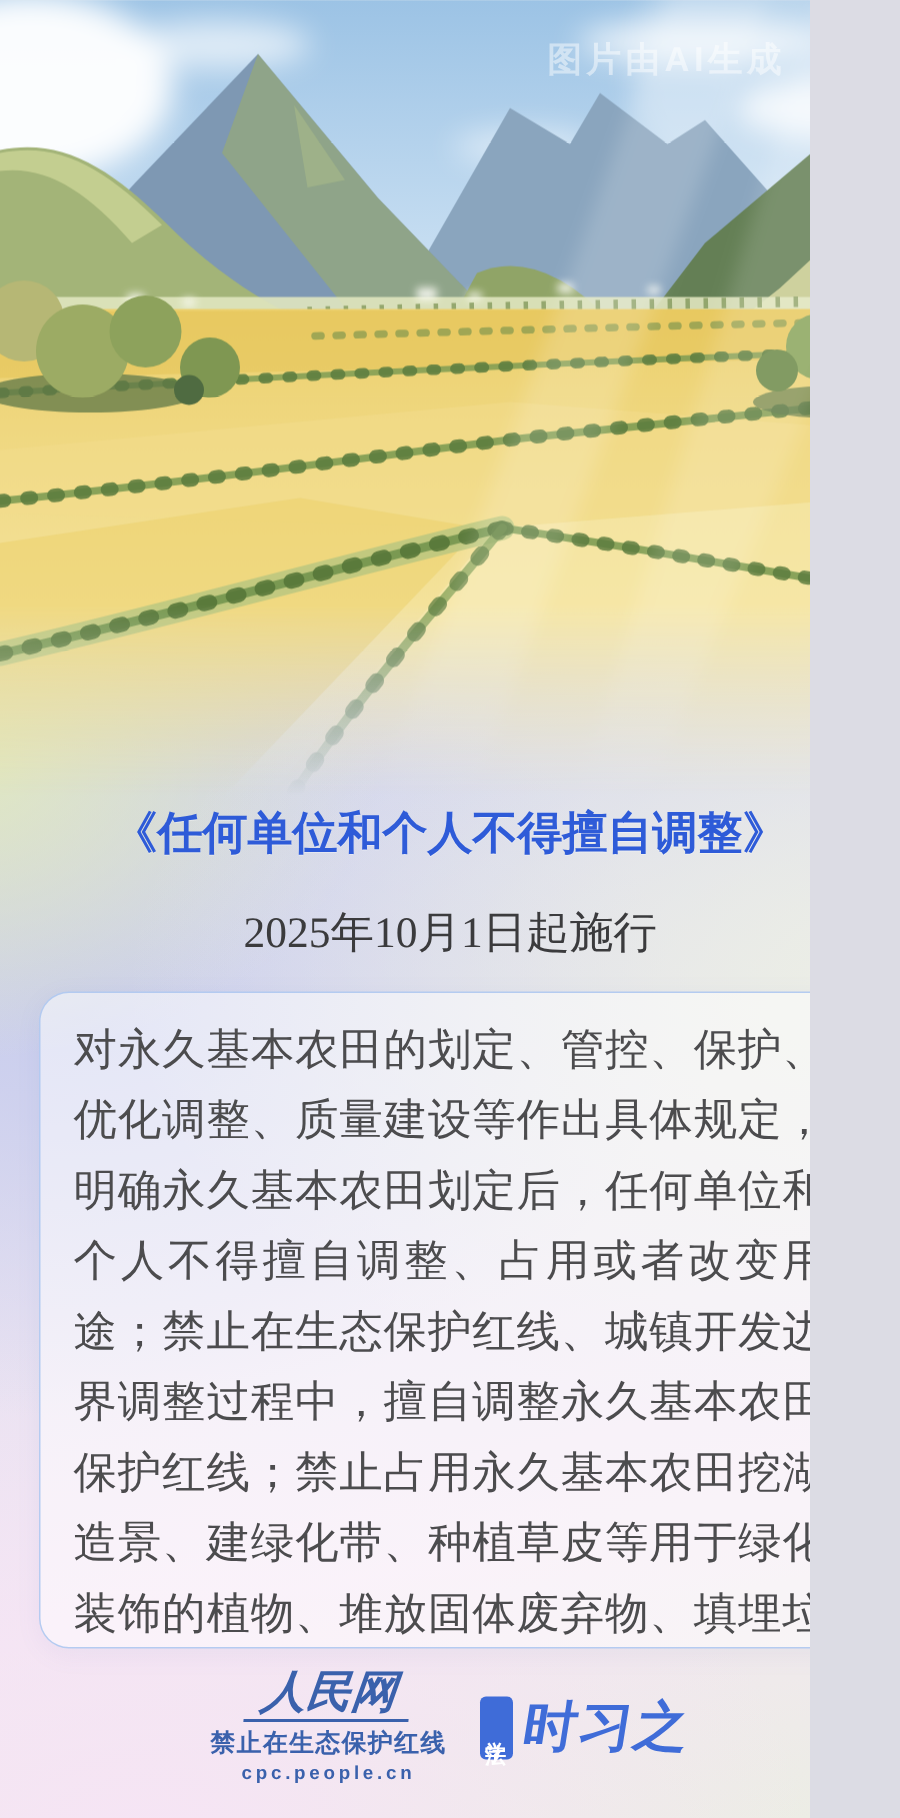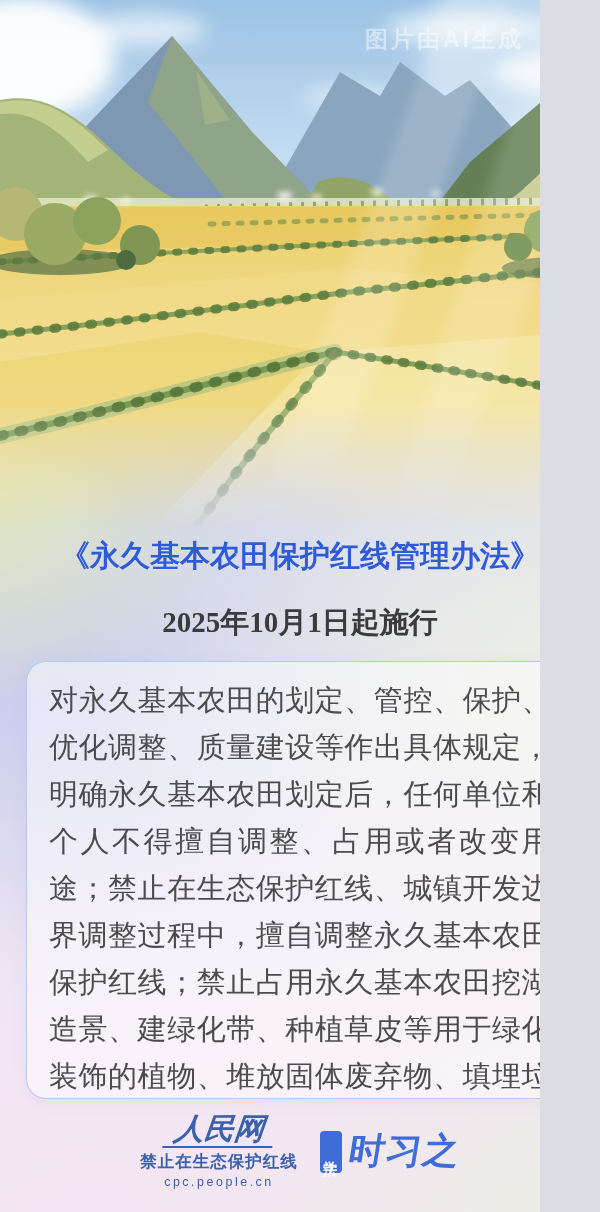--- a/index.html
+++ b/index.html
@@ -21,21 +21,21 @@
   }
   .title{
     position:absolute;top:537px;left:0;width:600px;z-index:4;
     text-align:center;font-size:30px;line-height:38px;font-weight:900;
     letter-spacing:0px;color:#2e5bd8;
     text-shadow:0 1px 0 rgba(255,255,255,.35);
   }
   .date{
     position:absolute;top:604px;left:0;width:600px;z-index:4;
     text-align:center;font-family:"Liberation Serif",serif;
-    font-size:29px;line-height:36px;font-weight:bold;color:#3b3b3d;
+    font-size:29px;line-height:36px;font-weight:normal;color:#3b3b3d;
   }
   .card{
     position:absolute;top:661px;left:26px;width:548px;height:438px;z-index:4;
     box-sizing:border-box;border-radius:20px;
     background:rgba(255,255,255,.5);
     border:1.5px solid rgba(173,199,240,.9);
     box-shadow:0 4px 16px rgba(120,130,190,.08);
     padding:15px 22px 0 22px;overflow:hidden;
   }
   .card-body{
@@ -46,21 +46,21 @@
     position:absolute;top:1114px;left:0;width:600px;z-index:4;
     display:flex;justify-content:center;align-items:center;gap:22px;
   }
   .pn-block{text-align:center;color:#3a61ac;}
   .pn-script{
     font-family:"Liberation Serif",serif;font-style:italic;font-weight:bold;
     font-size:30px;line-height:30px;transform:skewX(-6deg);
     padding:0 10px 2px 10px;border-bottom:2px solid #3a61ac;display:inline-block;
   }
   .pn-sub{font-size:16.5px;font-weight:800;letter-spacing:1px;margin-top:3px;}
-  .pn-domain{font-size:12.5px;font-weight:normal;letter-spacing:2.5px;margin-top:2px;}
+  .pn-domain{font-size:12.5px;font-weight:bold;letter-spacing:2.5px;margin-top:2px;}
   .xf-block{display:flex;align-items:center;gap:7px;}
   .xf-badge{
     width:22px;height:42px;border-radius:4px;background:#3f6cd8;color:#fff;
     display:flex;align-items:center;justify-content:center;
     writing-mode:vertical-rl;text-orientation:upright;
     font-size:14px;font-weight:bold;letter-spacing:2px;line-height:22px;
   }
   .xf-title{
     font-size:36px;font-weight:900;color:#3f6cd8;
     transform:skewX(-9deg);letter-spacing:1px;
@@ -179,21 +179,21 @@
         <g fill="#ffffff" filter="url(#f6)">
           <polygon points="447,0 512,0 315,530 252,530" opacity=".16"></polygon>
           <polygon points="545,0 600,0 600,130 432,530 386,530" opacity=".14"></polygon>
         </g>
       </g>
     </svg>
   </div>
 
   <div class="watermark">图片由AI生成</div>
 
-  <div class="title">《永久基本农田保护红线管理办法》</div>
+  <div class="title">《任何单位和个人不得擅自调整》</div>
   <div class="date">2025年10月1日起施行</div>
 
   <div class="card">
     <div class="card-body">对永久基本农田的划定、管控、保护、优化调整、质量建设等作出具体规定，明确永久基本农田划定后，任何单位和个人不得擅自调整、占用或者改变用途；禁止在生态保护红线、城镇开发边界调整过程中，擅自调整永久基本农田保护红线；禁止占用永久基本农田挖湖造景、建绿化带、种植草皮等用于绿化装饰的植物、堆放固体废弃物、填埋垃圾等。</div>
   </div>
 
   <div class="footer">
     <div class="pn-block">
       <div class="pn-script">人民网</div>
       <div class="pn-sub">禁止在生态保护红线</div>

